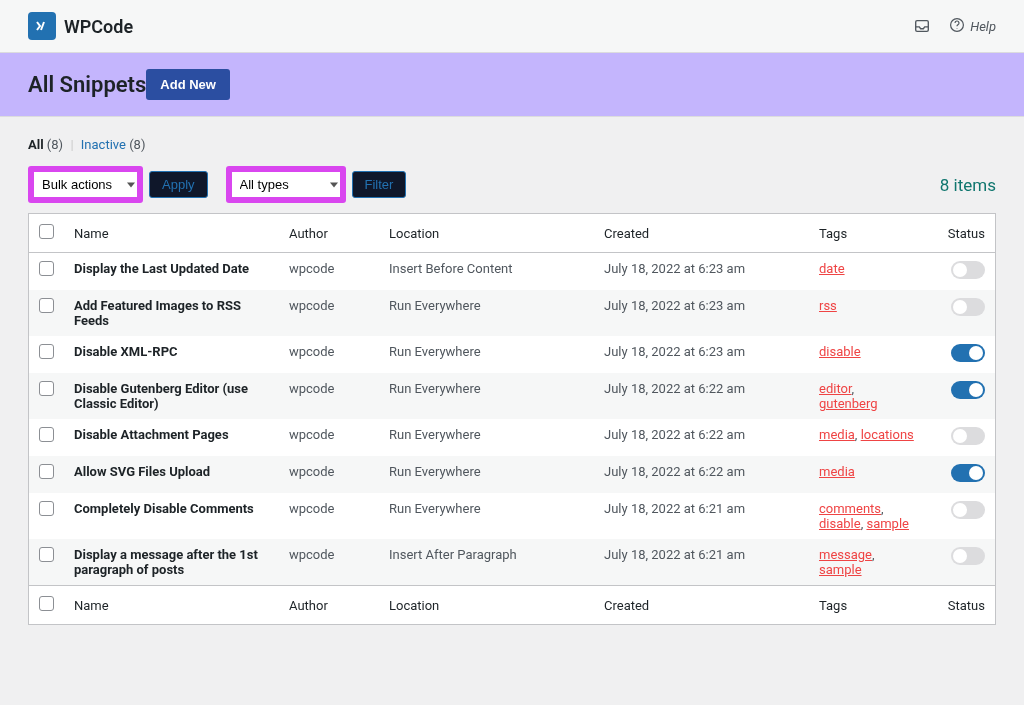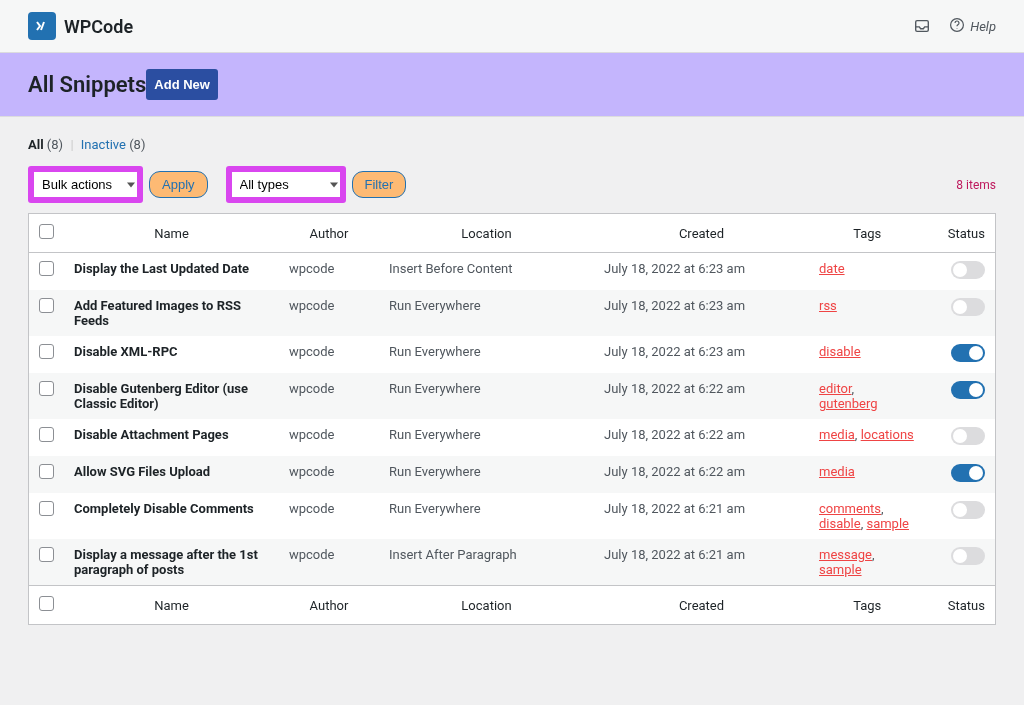--- a/index.html
+++ b/index.html
@@ -6,36 +6,36 @@
 body { font-family: -apple-system, BlinkMacSystemFont, "Segoe UI", Roboto, sans-serif; font-size: 13px; color: #1d2327; background: #f0f0f1; }
 .topbar { background: #f6f7f7; border-bottom: 1px solid #dcdcde; padding: 12px 28px; display: flex; align-items: center; justify-content: space-between; }
 .logo-wrap { display: flex; align-items: center; gap: 8px; }
 .logo-icon { width: 28px; height: 28px; background: #2271b1; border-radius: 4px; display: flex; align-items: center; justify-content: center; color: #fff; font-weight: bold; }
 .logo-text { font-size: 18px; font-weight: 600; color: #1d2327; }
 .topbar-right { display: flex; align-items: center; gap: 18px; color: #50575e; }
 .topbar-icon { width: 18px; height: 18px; display: inline-flex; align-items: center; justify-content: center; cursor: pointer; }
 .help-link { display: flex; align-items: center; gap: 5px; cursor: pointer; font-size: 13px; font-style: italic; }
 .titlebar { background: #c4b5fd; padding: 16px 28px; display: flex; align-items: center; border-bottom: 1px solid #dcdcde; }
 .page-title { font-size: 22px; font-weight: 600; }
-.add-new-btn { background: #2b4ea1; color: #fff; border: none; padding: 8px 8px; border-radius: 3px; font-size: 13px; font-weight: 600; cursor: pointer; }
+.add-new-btn { background: #2b4ea1; color: #fff; border: none; padding: 8px 14px; border-radius: 3px; font-size: 13px; font-weight: 600; cursor: pointer; }
 .content { padding: 20px 28px; }
 .subsubsub { margin-bottom: 14px; font-size: 13px; }
 .subsubsub span.active { font-weight: 700; color: #1d2327; }
 .subsubsub span.count { color: #50575e; }
 .subsubsub a { color: #2271b1; text-decoration: none; }
 .subsubsub .sep { color: #ccc; margin: 0 4px; }
 .tablenav { display: flex; align-items: center; justify-content: space-between; margin-bottom: 10px; }
 .tablenav-left { display: flex; gap: 6px; align-items: center; }
 .select, .bulk-select { background: #fff; border: 6px solid #d946ef; border-radius: 3px; padding: 5px 24px 5px 8px; font-size: 13px; cursor: pointer; position: relative; appearance: none; }
 .select-wrap { position: relative; display: inline-block; }
 .select-wrap::after { content: ""; position: absolute; right: 8px; top: 50%; width: 0; height: 0; border-left: 4px solid transparent; border-right: 4px solid transparent; border-top: 5px solid #555; transform: translateY(-50%); pointer-events: none; }
-.btn-outline { background: #fdba74; color: #2271b1; border: 1px solid #2271b1; border-radius: 11px; padding: 5px 12px; font-size: 13px; cursor: pointer; }
-.items-count { color: #be185d; font-size: 12px; }
+.btn-outline { background: #0f172a; color: #2271b1; border: 1px solid #2271b1; border-radius: 3px; padding: 5px 12px; font-size: 13px; cursor: pointer; }
+.items-count { color: #0f766e; font-size: 17px; }
 table { width: 100%; border-collapse: collapse; background: #fff; border: 1px solid #c3c4c7; }
-thead th, tfoot th { text-align: center; font-weight: 400; font-size: 13px; padding: 10px; border-bottom: 1px solid #c3c4c7; color: #1d2327; background: #fff; }
+thead th, tfoot th { text-align: left; font-weight: 400; font-size: 13px; padding: 10px; border-bottom: 1px solid #c3c4c7; color: #1d2327; background: #fff; }
 tfoot th { border-bottom: none; border-top: 1px solid #c3c4c7; }
 tbody td { padding: 8px 10px; vertical-align: top; font-size: 13px; }
 tbody tr:nth-child(even) { background: #f6f7f7; }
 .col-cb { width: 32px; text-align: center; }
 .cb { width: 15px; height: 15px; border: 1px solid #8c8f94; border-radius: 3px; background: #fff; cursor: pointer; display: inline-block; }
 .snippet-name { font-weight: 700; color: #1d2327; }
 .author-cell { color: #50575e; }
 .loc-cell { color: #50575e; }
 .created-cell { color: #50575e; }
 .tag-link { color: #ef4444; text-decoration: underline; cursor: pointer; }

